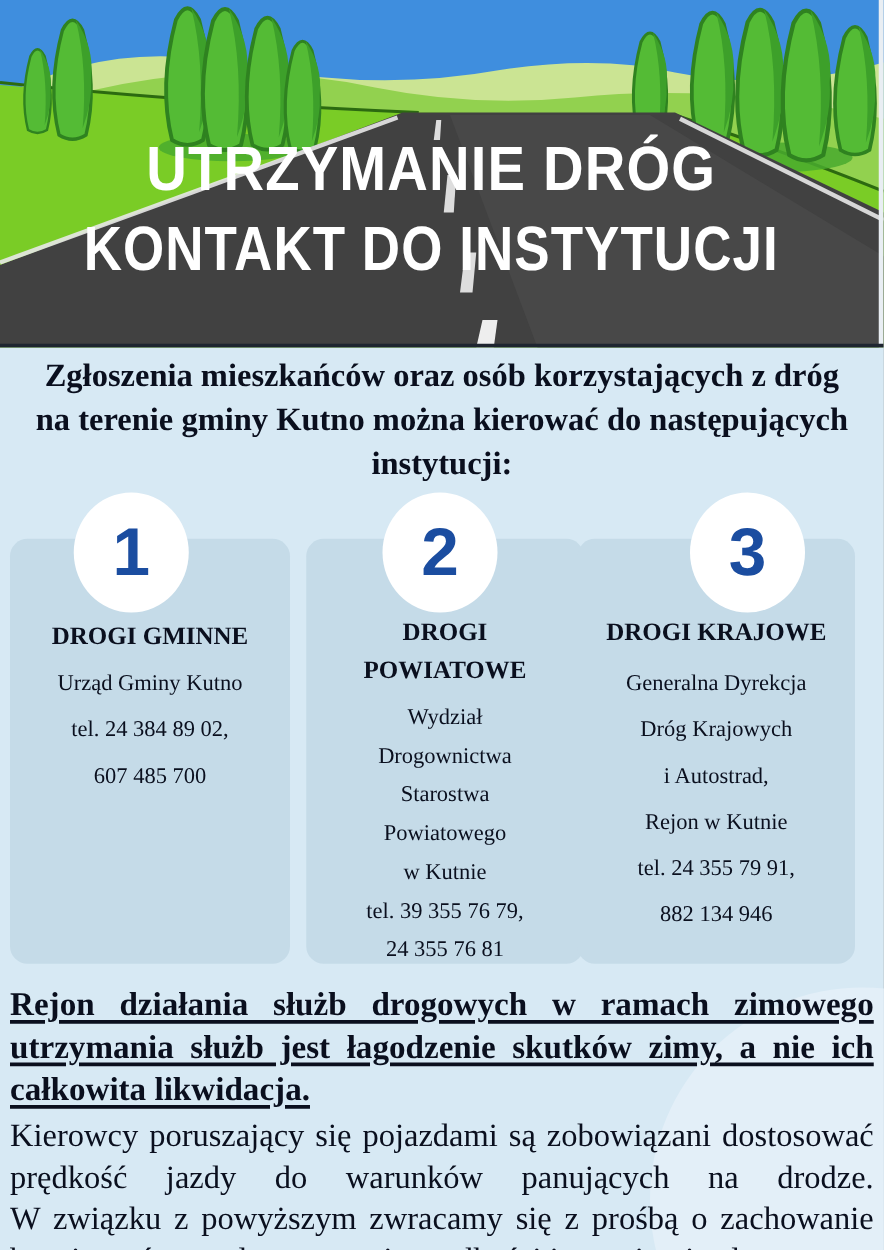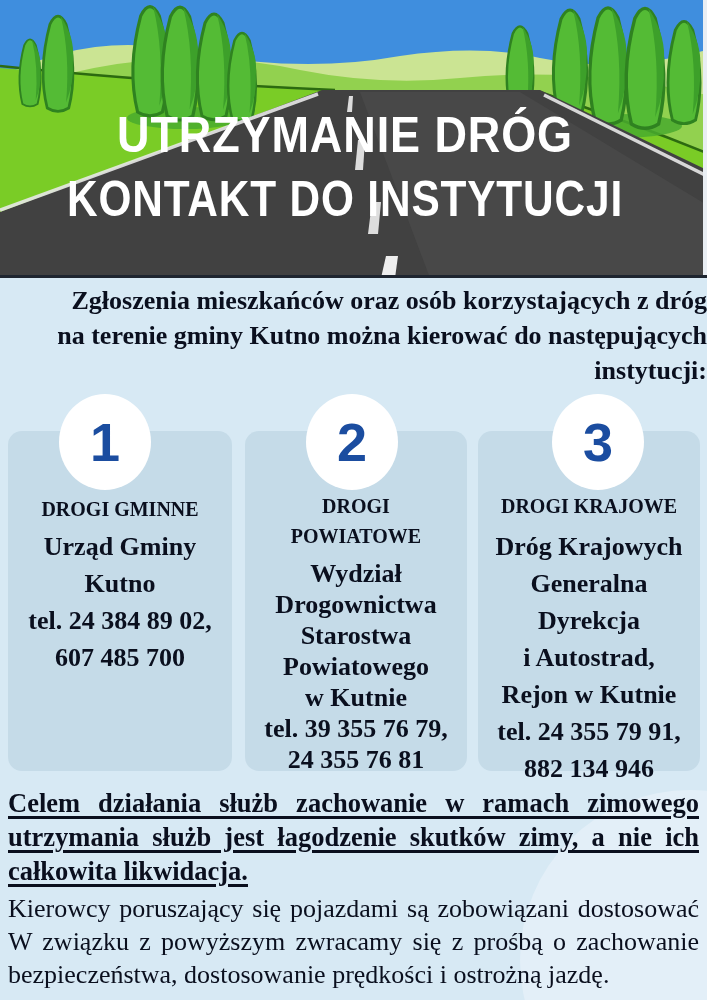--- a/index.html
+++ b/index.html
@@ -16,49 +16,49 @@
 
   
   .hero{ width:668px; height:278px; display:block; }
   .hero svg{ display:block; width:707px; height:278px; }
   .hero-title{
     font-family:"Liberation Sans", sans-serif; font-weight:bold;
     fill:#ffffff; letter-spacing:1px;
   }
 
   
-  .intro{ margin-top:5px; text-align:right; }
+  .intro{ margin-top:5px; text-align:center; }
   .intro .iline{
     font-weight:bold; font-size:26px; line-height:35px;
     color:var(--text-dark,#0a0f1e);
   }
 
   
   .cards-wrap{ position:relative; height:382px; margin-top:6px; }
   .card{
     position:absolute; top:37px; height:340px;
     background:var(--card-bg,#c5dbe8); border-radius:14px;
     text-align:center; color:var(--text-dark,#0d1426);
   }
   .card-1{ left:8px;   width:224px; }
   .card-2{ left:245px; width:222px; }
-  .card-3{ left:478px; width:222px; }
+  .card-3{ left:462px; width:222px; }
   .badge{
     position:absolute; top:0; width:92px; height:96px; border-radius:50%;
     background:var(--circle-white,#ffffff); z-index:2;
     display:flex; align-items:center; justify-content:center;
   }
   .badge-1{ left:59px; } .badge-2{ left:306px; } .badge-3{ left:552px; }
   .badge .num{
     font-family:"Liberation Sans", sans-serif; font-weight:bold;
     font-size:54px; color:var(--number-blue,#1b4da0); line-height:1;
   }
   .card-title{ margin-top:60px; font-weight:bold; font-size:20px; line-height:30px; }
   .card-title .tline{ }
-  .card-body{ margin-top:7px; font-weight:bold; font-size:26px; }
+  .card-body{ margin-top:7px; font-weight:normal; font-size:18px; }
   .card-1 .card-body .tline, .card-3 .card-body .tline{ line-height:37px; }
   .card-2 .card-body .tline{ line-height:31px; }
   .card-1 .card-title{ line-height:37px; }
   .card-1 .card-body{ margin-top:0; }
 
   
   .para{ padding:0 8px; color:var(--text-dark,#0a0d17); }
   .para .tline{ text-align:justify; text-align-last:justify; }
   .para .tline:last-child{ text-align-last:left; }
   .emphasis{ margin-top:10px; font-weight:bold; font-size:26.5px; }
@@ -166,35 +166,36 @@
             <div class="tline">tel. 39 355 76 79,</div>
             <div class="tline">24 355 76 81</div>
           </div>
       </article>
 
       <article class="card card-3">
         <div class="card-title">
             <div class="tline">DROGI KRAJOWE</div>
           </div>
         <div class="card-body">
+            <div class="tline">Generalna Dyrekcja</div>
             <div class="tline">Dróg Krajowych</div>
-            <div class="tline">Generalna Dyrekcja</div>
             <div class="tline">i Autostrad,</div>
             <div class="tline">Rejon w Kutnie</div>
             <div class="tline">tel. 24 355 79 91,</div>
             <div class="tline">882 134 946</div>
           </div>
       </article>
     </section>
 
     <section class="para emphasis">
-        <div class="tline">Celem działania służb zachowanie w ramach zimowego</div>
+        <div class="tline">Rejon działania służb drogowych w ramach zimowego</div>
         <div class="tline">utrzymania służb jest łagodzenie skutków zimy, a nie ich</div>
         <div class="tline">całkowita likwidacja.</div>
       </section>
 
     <section class="para info">
         <div class="tline">Kierowcy poruszający się pojazdami są zobowiązani dostosować</div>
+        <div class="tline">prędkość jazdy do warunków panujących na drodze.</div>
         <div class="tline">W związku z powyższym zwracamy się z prośbą o zachowanie</div>
         <div class="tline">bezpieczeństwa, dostosowanie prędkości i ostrożną jazdę.</div>
       </section>
   </div>
 </div>
 
 </body></html>

